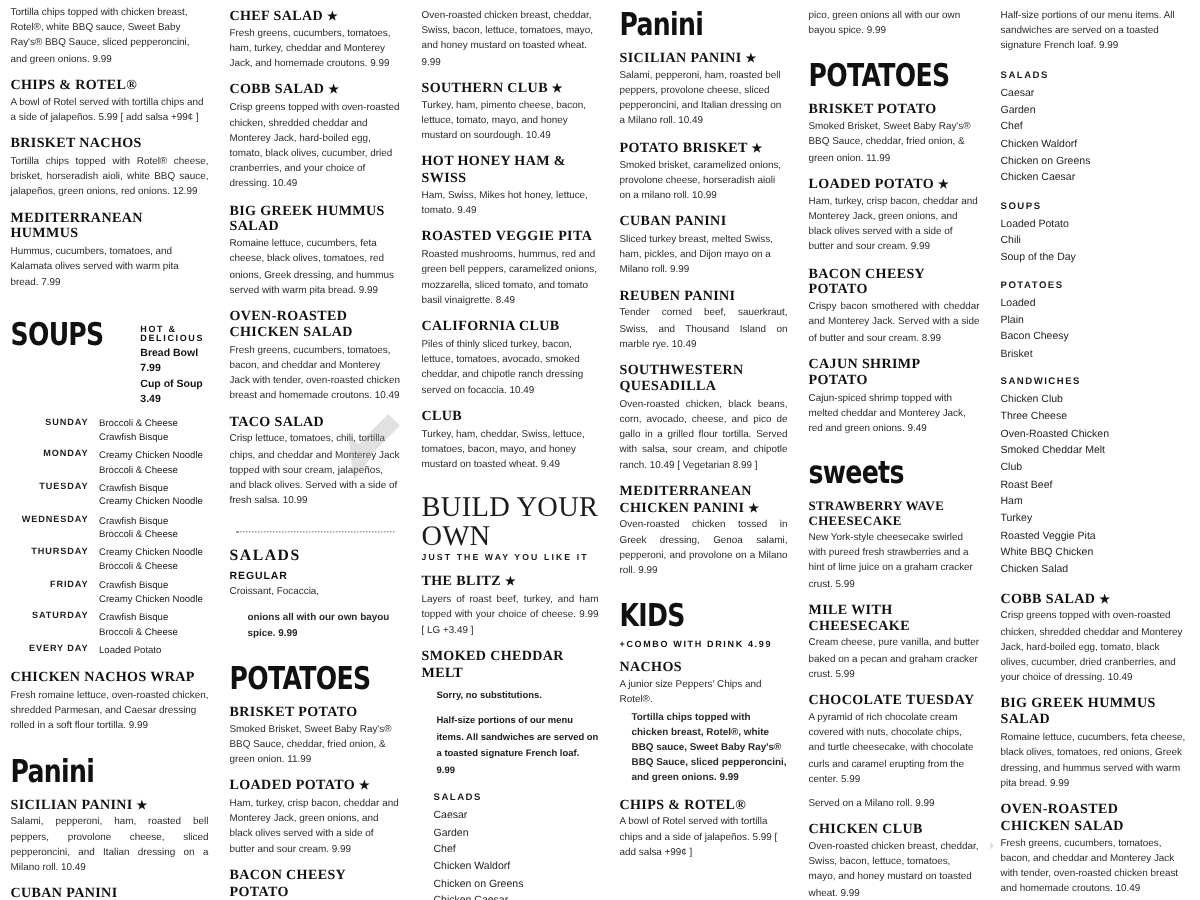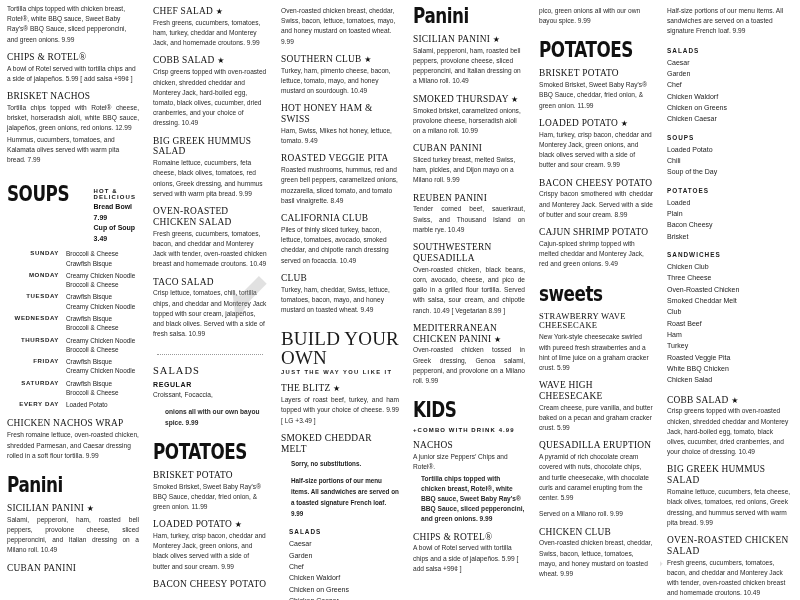--- a/index.html
+++ b/index.html
@@ -29,21 +29,21 @@
     letter-spacing:-0.6px;
     line-height:1;
     margin:14px 0 6px 0;
     transform:scaleX(.80);
     transform-origin:left center;
     color:#111;
   }
 
   .serifhead{
     font-family:"Liberation Serif", serif;
-    font-weight:normal;
+    font-weight:bold;
     font-size:9.4px;
     letter-spacing:.25px;
     margin:7px 0 1px 0;
     line-height:1.15;
     color:#111;
   }
   .serifhead .star{font-size:8px;}
   .desc{
     font-size:6.6px;
     line-height:1.55;
@@ -95,20 +95,21 @@
   <div class="col c1">
 
     <div class="desc">Tortilla chips topped with chicken breast, Rotel®, white BBQ sauce, Sweet Baby Ray's® BBQ Sauce, sliced pepperoncini, and green onions. 9.99</div>
 
     <div class="serifhead"><span>CHIPS &amp; ROTEL®</span></div>
     <div class="desc">A bowl of Rotel served with tortilla chips and a side of jalapeños. 5.99 [ add salsa +99¢ ]</div>
 
     <div class="serifhead"><span>BRISKET NACHOS</span></div>
     <div class="desc just">Tortilla chips topped with Rotel® cheese, brisket, horseradish aioli, white BBQ sauce, jalapeños, green onions, red onions. 12.99</div>
 
+    <div class="serifhead"><span>MEDITERRANEAN HUMMUS</span></div>
     <div class="desc">Hummus, cucumbers, tomatoes, and Kalamata olives served with warm pita bread. 7.99</div>
 
     <div class="spacer"></div>
 
     <div style="display:flex;align-items:flex-start;gap:9px;">
       <div class="bigtitle" style="margin-top:8px;">SOUPS</div>
       <div style="padding-top:10px;">
         <div class="kicker">HOT &amp; DELICIOUS</div>
         <div class="bold-line">Bread Bowl 7.99</div>
         <div class="bold-line">Cup of Soup 3.49</div>
@@ -269,21 +270,21 @@
 
   </div>
 
   <div class="col c4">
 
     <div class="bigtitle" style="margin-top:2px;">Panini</div>
 
     <div class="serifhead"><span>SICILIAN PANINI</span> <span class="star">★</span></div>
     <div class="desc">Salami, pepperoni, ham, roasted bell peppers, provolone cheese, sliced pepperoncini, and Italian dressing on a Milano roll. 10.49</div>
 
-    <div class="serifhead"><span>SMOKED THURSDAY</span> <span class="star">★</span></div>
+    <div class="serifhead"><span>POTATO BRISKET</span> <span class="star">★</span></div>
     <div class="desc">Smoked brisket, caramelized onions, provolone cheese, horseradish aioli on a milano roll. 10.99</div>
 
     <div class="serifhead"><span>CUBAN PANINI</span></div>
     <div class="desc">Sliced turkey breast, melted Swiss, ham, pickles, and Dijon mayo on a Milano roll. 9.99</div>
 
     <div class="serifhead"><span>REUBEN PANINI</span></div>
     <div class="desc just">Tender corned beef, sauerkraut, Swiss, and Thousand Island on marble rye. 10.49</div>
 
     <div class="serifhead"><span>SOUTHWESTERN QUESADILLA</span></div>
     <div class="desc just">Oven-roasted chicken, black beans, corn, avocado, cheese, and pico de gallo in a grilled flour tortilla. Served with salsa, sour cream, and chipotle ranch. 10.49 [ Vegetarian 8.99 ]</div>
@@ -320,24 +321,24 @@
     <div class="desc just">Crispy bacon smothered with cheddar and Monterey Jack. Served with a side of butter and sour cream. 8.99</div>
 
     <div class="serifhead"><span>CAJUN SHRIMP POTATO</span></div>
     <div class="desc">Cajun-spiced shrimp topped with melted cheddar and Monterey Jack, red and green onions. 9.49</div>
 
     <div class="bigtitle">sweets</div>
 
     <div class="serifhead" style="font-size:8.6px;"><span>STRAWBERRY WAVE CHEESECAKE</span></div>
     <div class="desc">New York-style cheesecake swirled with pureed fresh strawberries and a hint of lime juice on a graham cracker crust. 5.99</div>
 
-    <div class="serifhead"><span>WAVE HIGH CHEESECAKE</span></div>
+    <div class="serifhead"><span>MILE WITH CHEESECAKE</span></div>
     <div class="desc">Cream cheese, pure vanilla, and butter baked on a pecan and graham cracker crust. 5.99</div>
 
-    <div class="serifhead"><span>QUESADILLA ERUPTION</span></div>
+    <div class="serifhead"><span>CHOCOLATE TUESDAY</span></div>
     <div class="desc">A pyramid of rich chocolate cream covered with nuts, chocolate chips, and turtle cheesecake, with chocolate curls and caramel erupting from the center. 5.99</div>
 
     <div class="desc" style="margin-top:6px;">Served on a Milano roll. 9.99</div>
 
     <div class="serifhead"><span>CHICKEN CLUB</span></div>
     <div class="desc">Oven-roasted chicken breast, cheddar, Swiss, bacon, lettuce, tomatoes, mayo, and honey mustard on toasted wheat. 9.99</div>
 
   </div>
 
   <div class="col c6">

